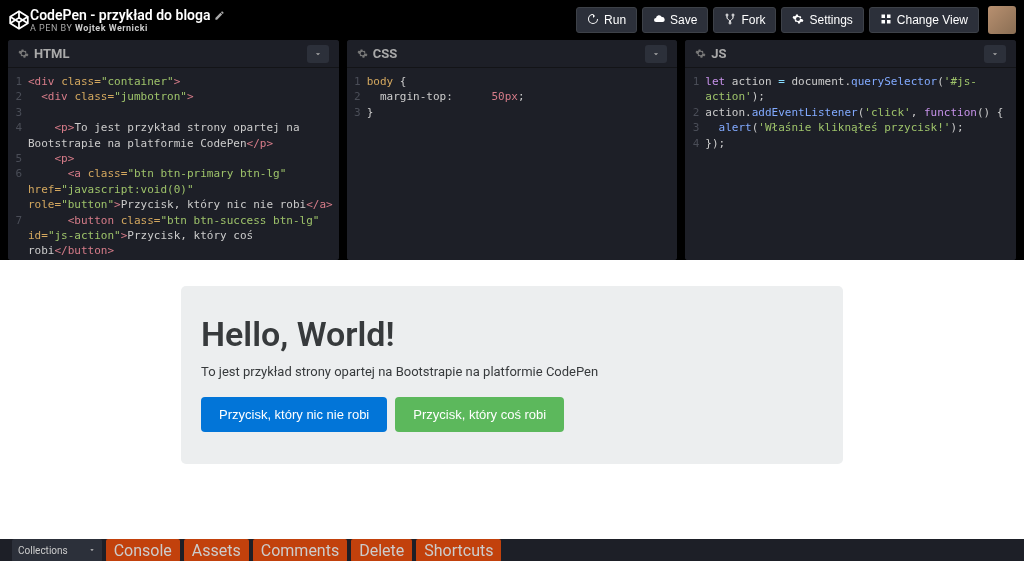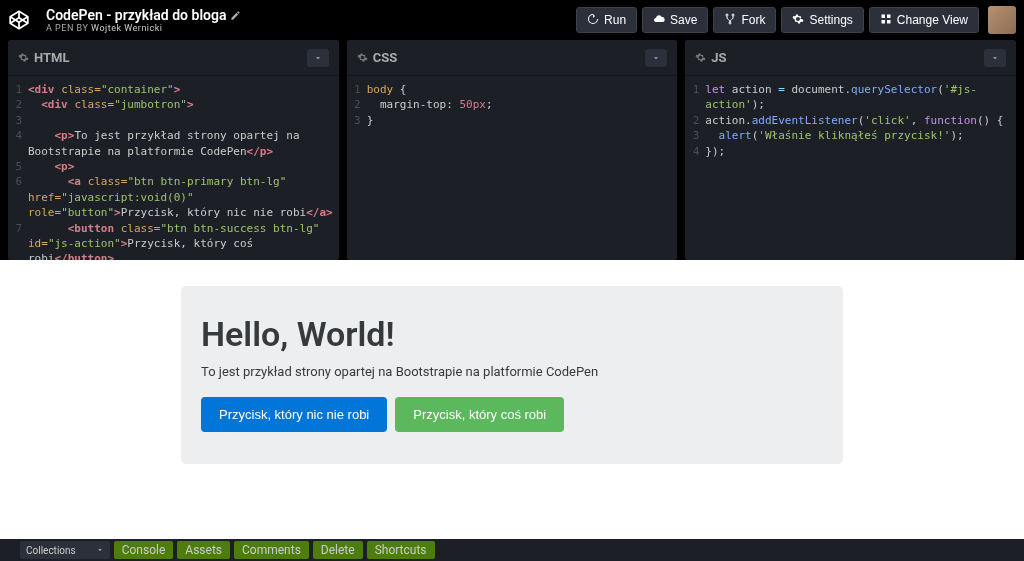--- a/index.html
+++ b/index.html
@@ -1,64 +1,64 @@
 <!DOCTYPE html>
 <html><head>
 <meta charset="utf-8">
 <style>
   * { margin: 0; padding: 0; box-sizing: border-box; }
   body { font-family: -apple-system, BlinkMacSystemFont, "Segoe UI", Roboto, sans-serif; background: #000; color: #fff; width: 1024px; height: 561px; overflow: hidden; }
   
   .topbar { height: 40px; background: #000; display: flex; align-items: center; padding: 0 8px; }
-  .topbar-left { display: flex; align-items: center; gap: 16px; }
+  .topbar-left { display: flex; align-items: center; gap: 0; }
   .logo { width: 22px; height: 22px; }
   .title-block { display: flex; flex-direction: column; }
   .pen-title { font-size: 14px; font-weight: 600; color: #fff; display: flex; align-items: center; gap: 4px; }
   .pen-byline { font-size: 9px; color: #aaa; letter-spacing: 0.5px; }
-  .pen-byline b { color: #ccc; font-weight: 400; }
+  .pen-byline b { color: #ccc; font-weight: 700; }
   .topbar-right { margin-left: auto; display: flex; gap: 5px; align-items: center; }
   .tb-btn { background: #2c303a; border: 1px solid #3d4148; color: #fff; font-size: 12px; padding: 5px 10px; border-radius: 3px; display: flex; align-items: flex-start; gap: 5px; cursor: pointer; }
   .tb-btn svg { width: 12px; height: 12px; }
   .avatar { width: 28px; height: 28px; border-radius: 3px; background: linear-gradient(135deg, #b89070 0%, #8a6e54 100%); margin-left: 4px; }
 
   .editors { display: flex; gap: 8px; padding: 0 8px; height: 220px; background: #000; }
   .editor { flex: 1; background: #1d1f27; border-radius: 3px; display: flex; flex-direction: column; overflow: hidden; }
-  .editor-header { height: 36px; background: #1d1f27; display: flex; align-items: center; padding: 12px 10px; border-bottom: 1px solid #131417; }
+  .editor-header { height: 28px; background: #1d1f27; display: flex; align-items: center; padding: 12px 10px; border-bottom: 1px solid #131417; }
   .editor-title { font-size: 13px; font-weight: 700; color: #aaa; display: flex; align-items: center; gap: 5px; }
   .gear-icon-mini { width: 11px; height: 11px; fill: #777; }
   .editor-chevron { margin-left: auto; background: #2c303a; border-radius: 3px; width: 22px; height: 18px; display: flex; align-items: center; justify-content: center; }
   .editor-body { flex: 1; background: #1d1f27; padding: 6px 4px; font-family: Consolas, Monaco, monospace; font-size: 11px; line-height: 1.4; overflow: hidden; position: relative; }
   .code-line { display: flex; }
   .gutter { width: 16px; color: #4a4d57; text-align: right; padding-right: 6px; user-select: none; flex-shrink: 0; }
   .code { white-space: pre-wrap; word-break: break-word; color: #ccc; }
-  .tag { color: #d77c89; font-weight: bold; }
+  .tag { color: #d77c89; }
   .attr { color: #d4a85f; }
   .str { color: #9ec36a; }
   .sel { color: #d4a85f; }
   .prop { color: #ccc; }
-  .num { color: #d77c89; }
+  .num { color: #d77c89; margin-left: 32px; }
   .kw { color: #c792ea; }
   .var { color: #ccc; }
   .fn { color: #82aaff; }
   .op { color: #89ddff; }
   .punc { color: #ccc; }
 
   .preview-wrap { background: #fff; height: 279px; display: flex; justify-content: center; padding-top: 26px; }
   .preview { width: 662px; }
   .jumbotron { background: #eceeef; border-radius: 5px; padding: 28px 20px 32px 20px; }
   .jumbo-h1 { font-size: 34px; font-weight: 600; color: #373a3c; margin-bottom: 10px; }
   .jumbo-p { font-size: 13px; color: #373a3c; margin-bottom: 18px; }
   .btn-row { display: flex; gap: 8px; }
   .btn-lg { padding: 10px 18px; font-size: 13px; border: none; border-radius: 4px; color: #fff; cursor: pointer; }
   .btn-primary { background: #0275d8; }
   .btn-success { background: #5cb85c; }
 
-  .bottombar { height: 22px; background: #1d1f27; display: flex; align-items: center; padding: 0 20px; font-size: 10px; }
+  .bottombar { height: 22px; background: #1d1f27; display: flex; align-items: center; padding: 0 12px; font-size: 10px; }
   .bb-left { display: flex; gap: 4px; }
-  .bb-btn { background: #4d7c0f; color: #ccc; padding: 2px 8px; border-radius: 2px; cursor: pointer; font-size: 12px; }
+  .bb-btn { background: #c2410c; color: #ccc; padding: 2px 8px; border-radius: 2px; cursor: pointer; font-size: 16px; }
   .bb-select { background: #2c303a; color: #ccc; padding: 2px 6px; border-radius: 2px; display: flex; align-items: center; gap: 20px; }
   .bb-right { margin-left: auto; display: flex; gap: 4px; align-items: center; }
   .bb-status { color: #888; font-style: italic; margin-right: 6px; }
 </style>
 </head>
 <body>
 
 <div class="topbar">
   <div class="topbar-left">
     <svg class="logo" viewBox="0 0 100 100" fill="none" stroke="#fff" stroke-width="8">

